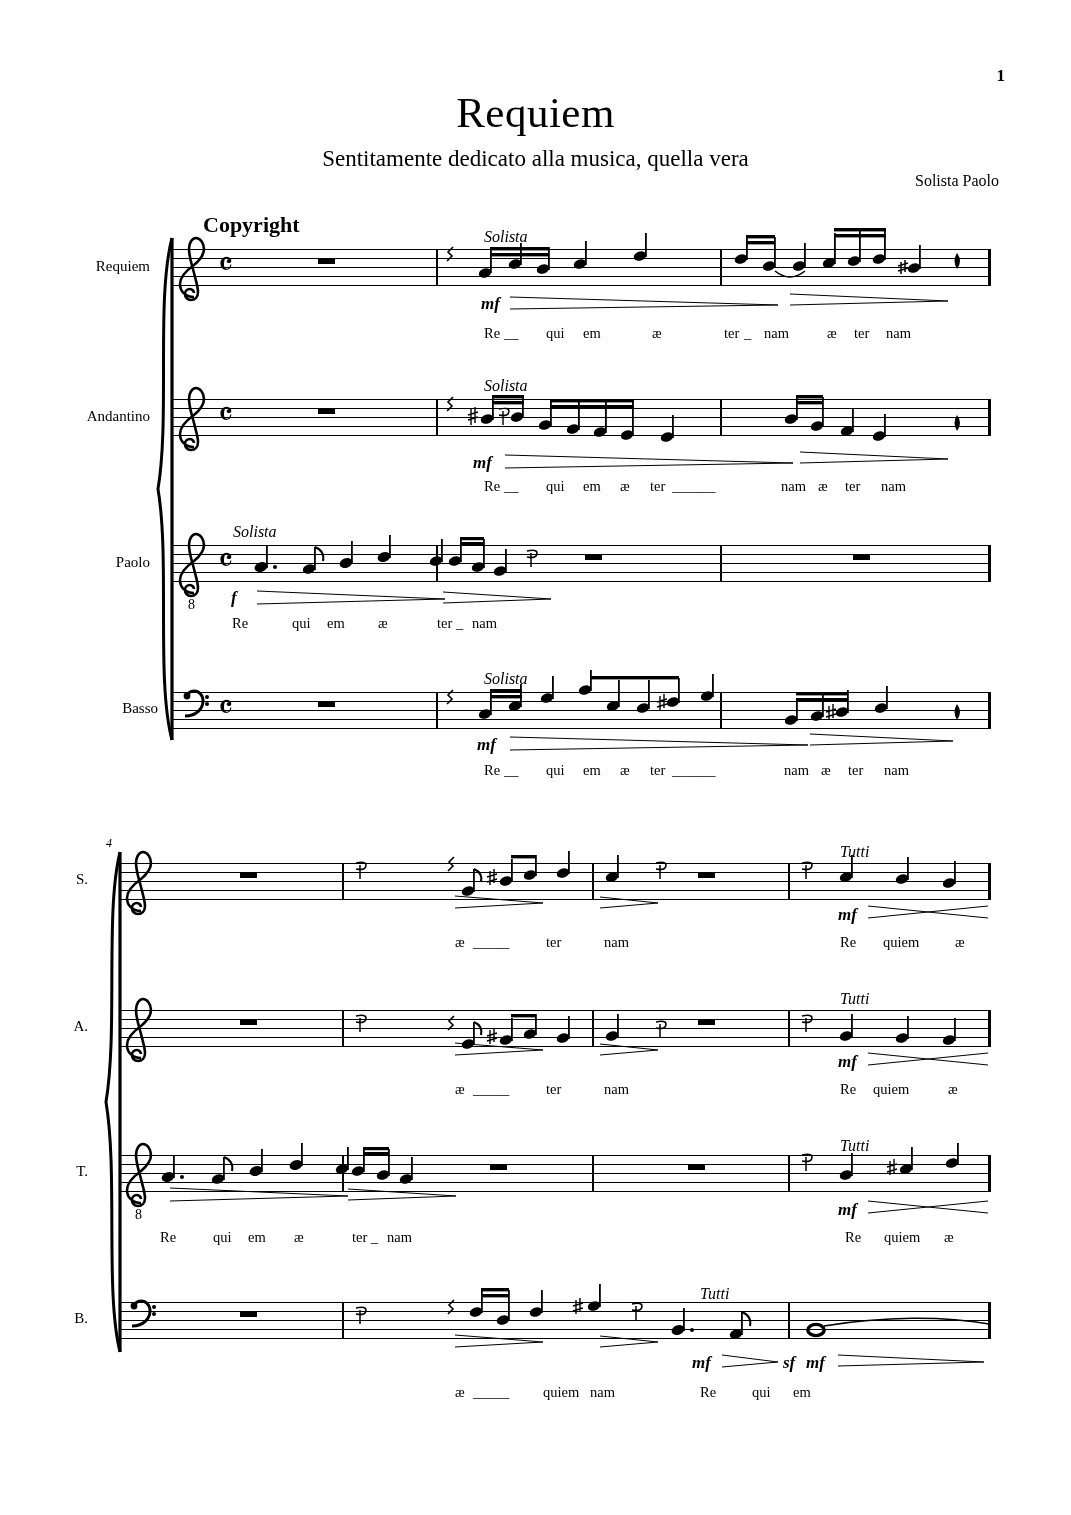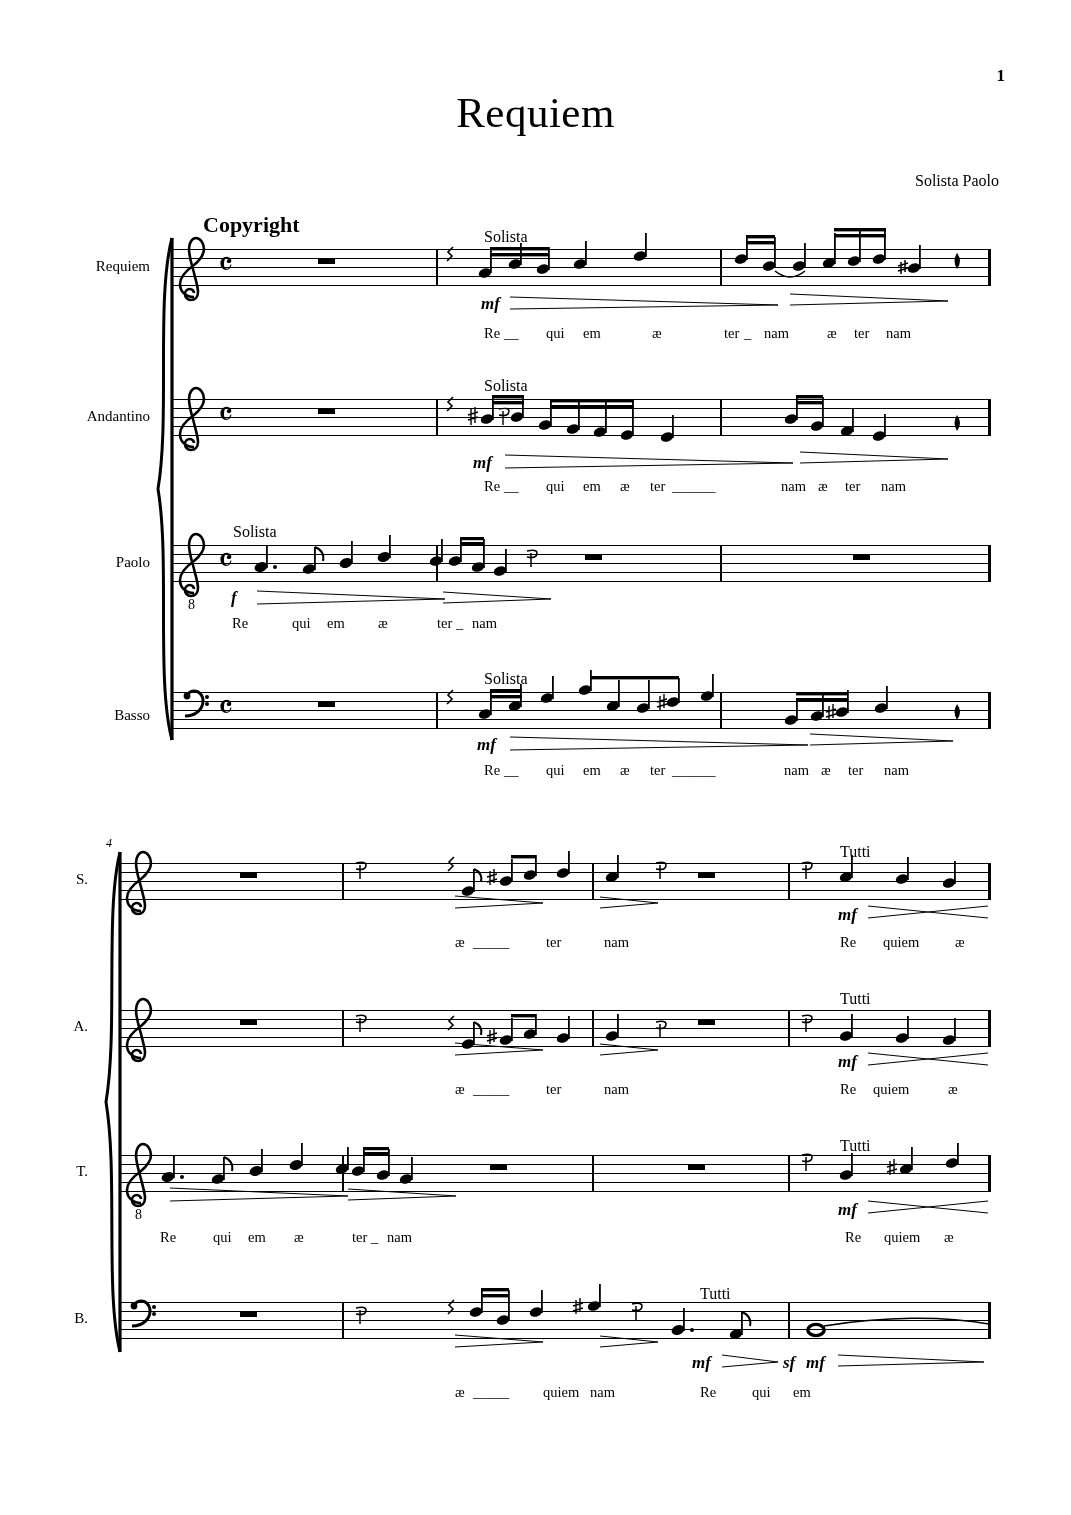--- a/index.html
+++ b/index.html
@@ -54,36 +54,37 @@
 
   .part-label{
     position:absolute; font-size:15px; text-align:right; white-space:nowrap;
   }
   .part-label.small{font-size:15px;}
 
   .clef{position:absolute;font-size:0;}
   .timesig{position:absolute;font-size:34px;font-family:"DejaVu Serif",serif;line-height:1;}
 
   .dyn{position:absolute;font-style:italic;font-weight:bold;font-family:"Liberation Serif",serif;font-size:17px;}
-  .expr{position:absolute;font-size:16px;}
+  .expr{position:absolute;font-style:italic;font-size:16px;}
   .lyric{position:absolute;font-size:14.5px;white-space:nowrap;}
   .measnum{position:absolute;font-size:12px;font-style:italic;}
 
   .hairpin{position:absolute;}
   .rest-whole{position:absolute;background:#000;height:6px;width:17px;}
 
   svg{display:block;overflow:visible;}
 </style>
 </head>
 <body>
 
 <div class="page">
 
   <div class="page-number">1</div>
   <div class="title">Requiem</div>
+  <div class="subtitle">Sentitamente dedicato alla musica, quella vera</div>
   <div class="composer">Solista Paolo</div>
   <div class="tempo">Copyright</div>
 
   <div class="system" style="left:0;top:0;width:1071px;height:800px;">
 
     <svg style="position:absolute;left:150px;top:238px;" width="30" height="502">
       <path d="M22 0 C 6 60, 20 180, 8 251 C 20 322, 6 442, 22 502" stroke="#000" stroke-width="3" fill="none"></path>
       <line x1="22" y1="0" x2="22" y2="502" stroke="#000" stroke-width="3.2"></line>
     </svg>
 
@@ -298,21 +299,21 @@
       <path d="M0 4 L108 11 M0 15 L108 11" stroke="#000" stroke-width="1" fill="none"></path>
     </svg>
     <div class="lyric" style="left:232px;top:615px;">Re</div>
     <div class="lyric" style="left:292px;top:615px;">qui</div>
     <div class="lyric" style="left:327px;top:615px;">em</div>
     <div class="lyric" style="left:378px;top:615px;">æ</div>
     <div class="lyric" style="left:437px;top:615px;">ter</div>
     <div class="lyric" style="left:456px;top:615px;">_</div>
     <div class="lyric" style="left:472px;top:615px;">nam</div>
 
-    <div class="part-label" style="left:20px;top:700px;width:130px;margin-top:7px;">Basso</div>
+    <div class="part-label" style="left:28px;top:700px;width:130px;">Basso</div>
     <div class="staff" style="left:173px;top:692px;width:817px;height:37px;">
       <div class="line" style="width:817px;"></div>
         <div class="line" style="width:817px;"></div>
       <div class="line" style="width:817px;"></div>
         <div class="line" style="width:817px;"></div>
       <div class="line" style="width:817px;"></div>
       <svg class="clef" style="left:6px;top:-2px;" width="34" height="30" viewBox="0 0 34 30">
         <path d="M6 26 C 18 26 24 18 24 11 C 24 5 20 1 15 1 C 11 1 8 4 8 7" fill="none" stroke="#000" stroke-width="3"></path>
         <circle cx="8" cy="6" r="3.4"></circle>
         <circle cx="28" cy="7" r="2"></circle>

